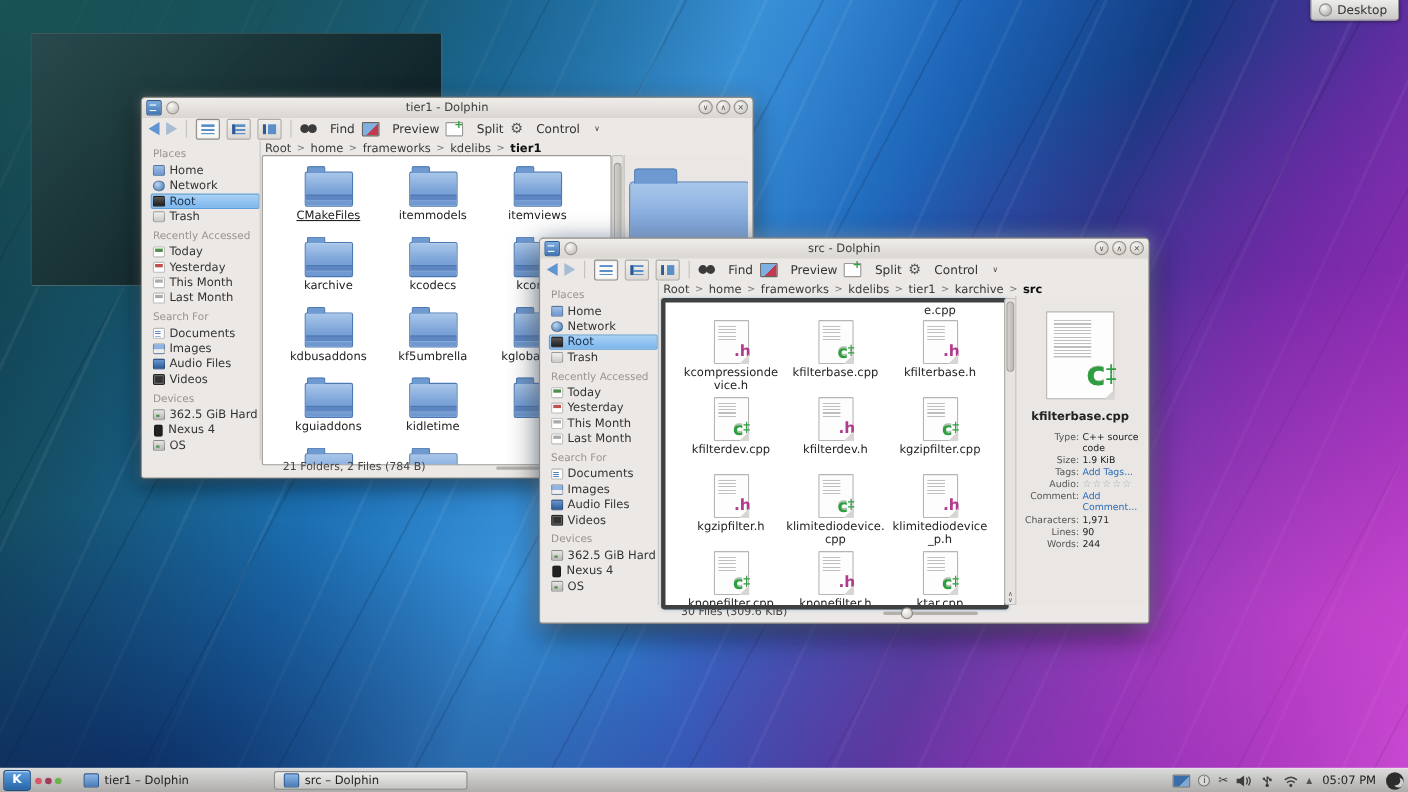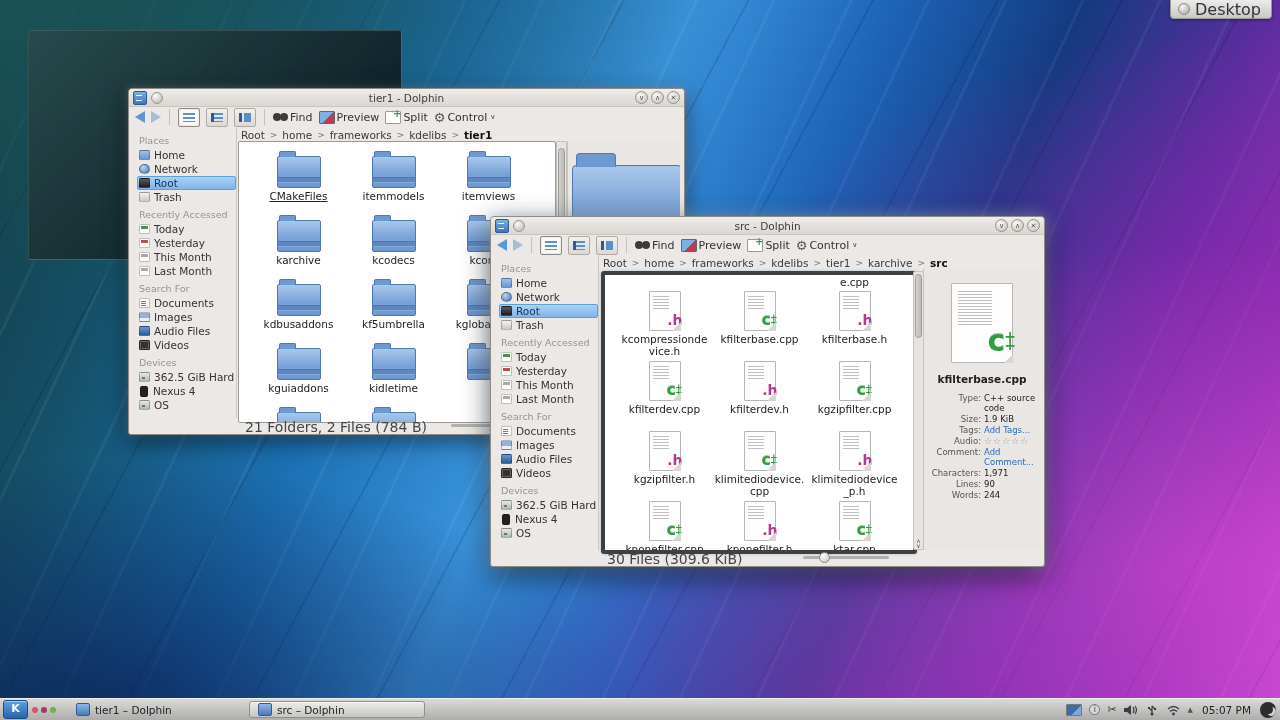--- a/index.html
+++ b/index.html
@@ -22,21 +22,21 @@
   .desk-rect{position:absolute;left:28px;top:30px;width:372px;height:228px;z-index:1;
     background:linear-gradient(135deg, rgba(42,74,76,.92), rgba(15,32,36,.94) 70%);
     border:1px solid rgba(130,160,160,.35);border-radius:2px;}
 
   
   .toolbox{position:absolute;right:8px;top:0;height:18px;z-index:4;display:flex;align-items:center;gap:5px;
     padding:0 10px 0 7px;background:linear-gradient(#ececea,#c9c8c6);border:1px solid #9a9a98;border-top:none;
     border-radius:0 0 4px 4px;box-shadow:0 1px 3px rgba(0,0,0,.4);}
   .toolbox .tb-ic{width:10px;height:10px;border-radius:50%;
     background:radial-gradient(circle at 35% 30%,#fafafa,#b9b8b6 70%);border:1px solid #8d8d8b;}
-  .toolbox span{font-size:16px;color:#333;}
+  .toolbox span{font-size:11px;color:#333;}
 
   
   .win{position:absolute;background:#ebe8e5;border:1px solid #8f8b86;border-radius:4px 4px 3px 3px;}
   .win-back{left:128px;top:88px;width:555px;height:345px;z-index:2;
     box-shadow:0 6px 22px rgba(0,0,0,.55),0 0 10px rgba(255,255,255,.25);}
   .win-front{left:490px;top:216px;width:553px;height:349px;z-index:3;
     box-shadow:0 8px 28px rgba(0,0,0,.6),0 0 16px rgba(200,225,255,.55);}
   .titlebar{position:absolute;left:0;top:0;right:0;height:17px;display:flex;align-items:center;
     background:linear-gradient(#efedea,#dbd7d2);border-radius:4px 4px 0 0;border-bottom:1px solid #c9c5c0;padding:0 4px;}
   .t-title{position:absolute;left:0;right:0;text-align:center;font-size:10.5px;color:#3d3d3d;}
@@ -56,21 +56,21 @@
   .arr-back{border-right:10px solid #5f96d2;}
   .arr-fwd{border-left:10px solid #a8bdd4;}
   .vsep{width:1px;height:16px;background:#c5c1bc;margin:0 2px;}
   .viewbtn{width:20px;height:17px;border:1px solid #aeaba6;border-radius:2px;background:linear-gradient(#f2f0ed,#ddd9d4);
     display:flex;align-items:center;justify-content:center;}
   .viewbtn.sel{background:#fbfaf8;border-color:#8f8b86;box-shadow:inset 0 0 2px rgba(0,0,0,.18);}
   .vb-g{width:12px;height:9px;}
   .vb-icons{background:repeating-linear-gradient(180deg,#5b8fc9 0 2px,transparent 2px 4px);}
   .vb-details{background:repeating-linear-gradient(180deg,#5b8fc9 0 2px,transparent 2px 4px);width:9px;border-left:3px solid #2d5b96;}
   .vb-columns{background:linear-gradient(90deg,#2d5b96 0 3px,transparent 3px 5px,#5b8fc9 5px 12px);}
-  .tool-item{display:flex;align-items:center;gap:2px;}
+  .tool-item{display:flex;align-items:center;gap:12px;}
   .ic-find{position:relative;width:15px;height:9px;}
   .ic-find::before,.ic-find::after{content:"";position:absolute;top:0;width:8px;height:8px;border-radius:50%;background:#3b3b3b;}
   .ic-find::before{left:0;} .ic-find::after{right:0;}
   .ic-preview{width:14px;height:11px;border:1px solid #666;border-radius:1px;
     background:linear-gradient(135deg,#7fb0e2 55%,#c23a4e 55%);}
   .ic-split{width:14px;height:11px;border:1px solid #999;background:#fff;border-radius:1px;position:relative;}
   .ic-split::after{content:"+";position:absolute;right:-1px;top:-3px;color:#2f9e3f;font:bold 10px/10px "DejaVu Sans",sans-serif;}
   .ic-gear{font-size:13px;color:#555;line-height:13px;}
   .caret{font-size:7px;color:#444;margin-left:1px;}
 
@@ -155,21 +155,21 @@
   .ip-rows{display:grid;grid-template-columns:56px 1fr;row-gap:1px;font-size:8.5px;}
   .ip-lab{text-align:right;color:#555;padding-right:3px;}
   .ip-val{color:#222;}
   .ip-link{color:#2b6cb8;}
   .stars{color:#aaa;font-size:9px;letter-spacing:1px;}
   .page-preview{width:62px;height:80px;margin:6px auto 0;}
   .page-preview .plines{width:34px;height:34px;left:6px;top:7px;}
   .page-preview .fglyph .gc{font-size:30px;line-height:26px;}
   .page-preview .fglyph .gpp{font-size:14px;line-height:9px;}
 
-  .statusbar{position:absolute;left:4px;right:0;bottom:0;height:16px;font-size:14px;color:#444;}
+  .statusbar{position:absolute;left:16px;right:0;bottom:0;height:16px;font-size:10px;color:#444;}
   .sb-text{position:absolute;left:112px;top:1px;}
   .slider{position:absolute;top:6px;height:3px;background:#b3b0ac;border-radius:2px;}
   .knob{position:absolute;top:-4px;width:11px;height:11px;border-radius:50%;
     background:radial-gradient(circle at 35% 30%,#fdfdfc,#d5d2cd 75%);border:1px solid #8a8782;box-sizing:border-box;}
 
   
   .taskbar{position:absolute;left:0;right:0;bottom:0;height:21px;z-index:10;
     background:linear-gradient(#dadad8,#aeadab);border-top:1px solid #efefed;display:flex;align-items:center;}
   .kbtn{width:23px;height:17px;margin:0 4px 0 3px;border-radius:3px;border:1px solid #1d4b7f;
     background:linear-gradient(#5ea0e2,#2764a8);color:#fff;font-weight:bold;font-size:11px;line-height:16px;text-align:center;

